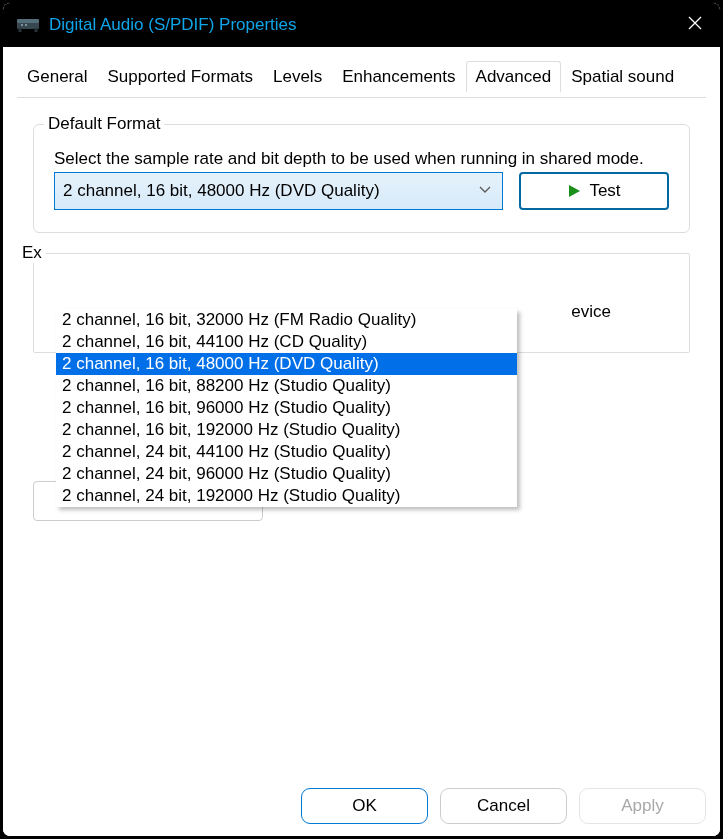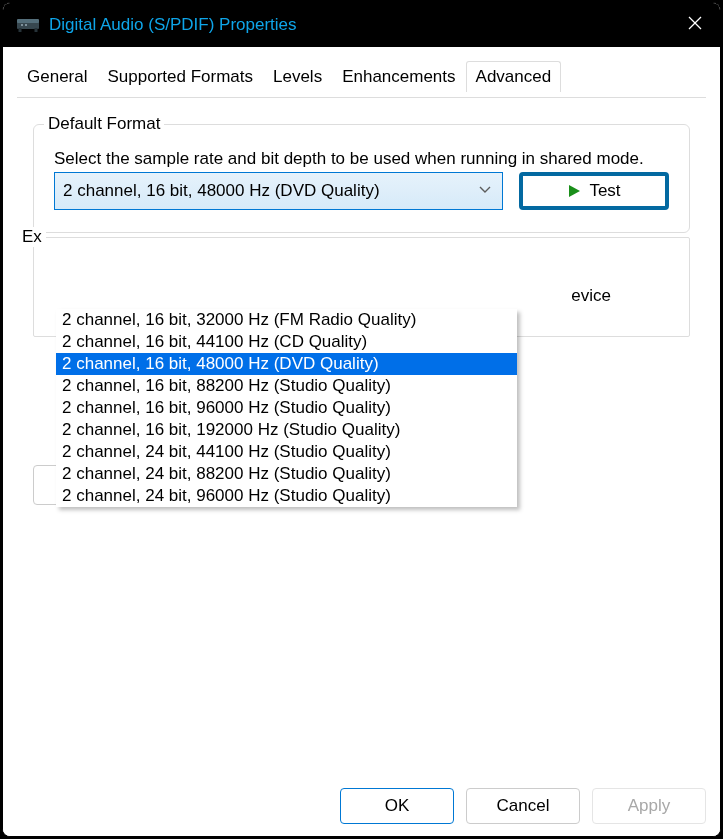--- a/index.html
+++ b/index.html
@@ -141,21 +141,21 @@
       position: absolute;
       right: 10px;
       top: 50%;
       transform: translateY(-55%);
     }
     .combo .chev svg { width: 14px; height: 10px; }
 
     .test-btn {
       width: 150px;
       height: 38px;
-      border: 4px solid #0369a1;
+      border: 2px solid #0369a1;
       background: #fff;
       border-radius: 4px;
       display: flex;
       align-items: center;
       justify-content: center;
       gap: 8px;
       font-size: 17px;
       cursor: pointer;
     }
     .test-btn .play svg { width: 14px; height: 14px; display: block; }
@@ -177,21 +177,21 @@
       white-space: nowrap;
     }
     .dropdown-list .opt.selected {
       background: #006fe8;
       color: #fff;
     }
 
     .exclusive-box {
       border: 1px solid #ddd;
       border-radius: 2px;
-      margin-top: 4px;
+      margin-top: 20px;
       padding: 18px 20px 30px 20px;
       position: relative;
     }
     .exclusive-box .legend {
       position: absolute;
       top: -11px;
       left: -16px;
       background: #fff;
       padding: 0 4px;
       font-size: 17px;
@@ -219,23 +219,23 @@
     .footer {
       height: 60px;
       display: flex;
       justify-content: flex-end;
       align-items: center;
       gap: 12px;
       padding-right: 14px;
       border-top: 0px;
     }
     .footer button {
-      width: 114px;
+      width: 127px;
       height: 36px;
-      border-radius: 4px;
+      border-radius: 9px;
       font-size: 17px;
       cursor: pointer;
       background: #fff;
     }
     .ok-btn { border: 1px solid #0078d4; }
     .cancel-btn { border: 1px solid #ccc; }
     .apply-btn {
       border: 1px solid #e5e5e5;
       color: #a8a8a8;
       cursor: default;
@@ -269,20 +269,21 @@
   </div>
 
   <div class="client">
 
     <div class="tabs">
       <div class="tab"><span>General</span></div>
       <div class="tab"><span>Supported Formats</span></div>
       <div class="tab"><span>Levels</span></div>
       <div class="tab"><span>Enhancements</span></div>
       <div class="tab active"><span>Advanced</span></div>
+      <div class="tab"><span>Spatial sound</span></div>
     </div>
     <div class="tab-underline"></div>
 
     <div class="content">
 
       <div class="groupbox">
         <div class="legend">Default Format</div>
         <div class="group-desc">Select the sample rate and bit depth to be used when running in shared mode.</div>
         <div class="format-row">
           <div class="combo">
@@ -316,22 +317,22 @@
     </div>
 
     <div class="dropdown-list">
       <div class="opt"><span>2 channel, 16 bit, 32000 Hz (FM Radio Quality)</span></div>
       <div class="opt"><span>2 channel, 16 bit, 44100 Hz (CD Quality)</span></div>
       <div class="opt selected"><span>2 channel, 16 bit, 48000 Hz (DVD Quality)</span></div>
       <div class="opt"><span>2 channel, 16 bit, 88200 Hz (Studio Quality)</span></div>
       <div class="opt"><span>2 channel, 16 bit, 96000 Hz (Studio Quality)</span></div>
       <div class="opt"><span>2 channel, 16 bit, 192000 Hz (Studio Quality)</span></div>
       <div class="opt"><span>2 channel, 24 bit, 44100 Hz (Studio Quality)</span></div>
-      <div class="opt"><span>2 channel, 24 bit, 88200 Hz (Studio Quality)</span></div>
       <div class="opt"><span>2 channel, 24 bit, 96000 Hz (Studio Quality)</span></div>
+      <div class="opt"><span>2 channel, 24 bit, 192000 Hz (Studio Quality)</span></div>
     </div>
 
     <div class="footer">
       <button class="ok-btn"><span>OK</span></button>
       <button class="cancel-btn"><span>Cancel</span></button>
       <button class="apply-btn"><span>Apply</span></button>
     </div>
 
   </div>
 </div>

